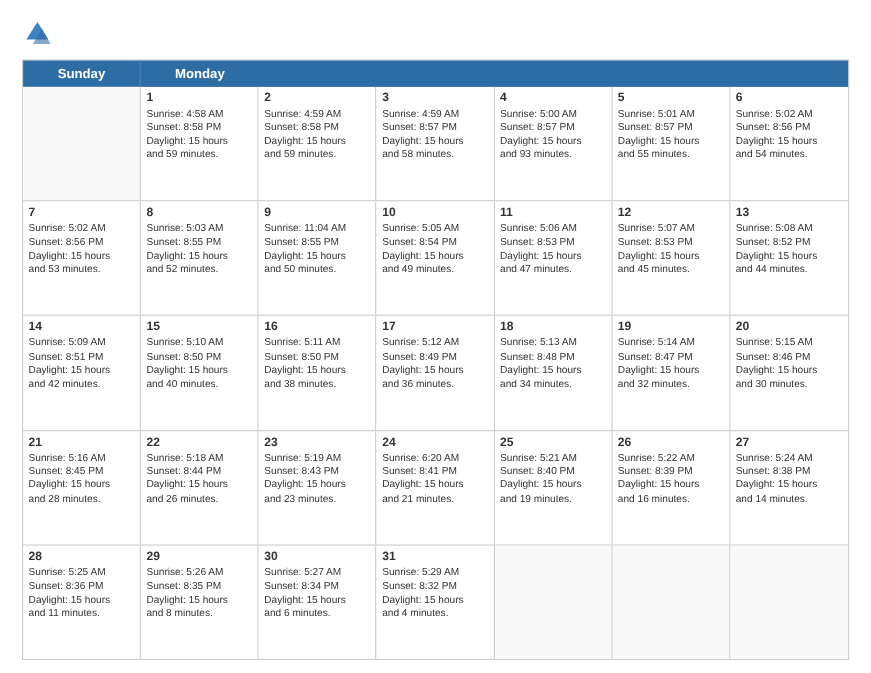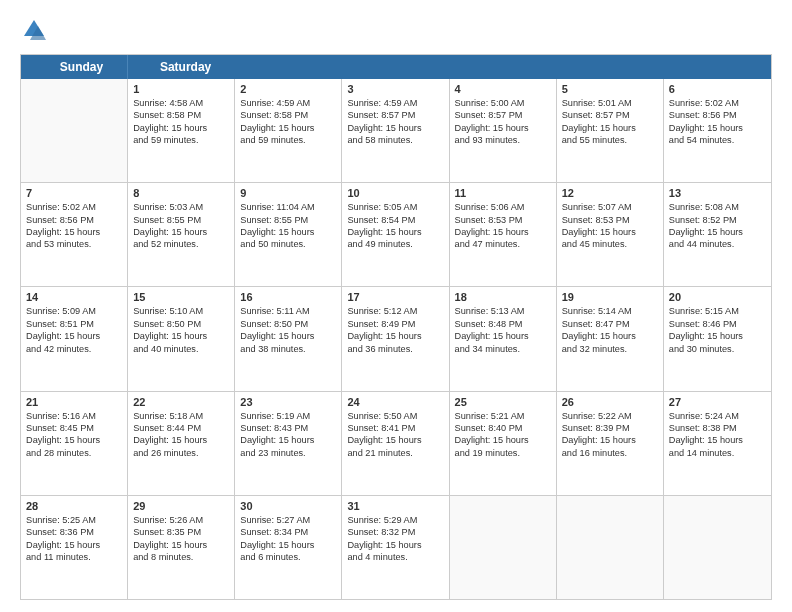--- a/index.html
+++ b/index.html
@@ -70,21 +70,21 @@
     .cal-header {
       display: grid;
       grid-template-columns: repeat(7, 1fr);
       background: #2e6da4;
     }
     .cal-header-cell {
       color: #fff;
       font-size: 12px;
       font-weight: bold;
       padding: 5px 24px;
-      text-align: right;
+      text-align: center;
       border-right: 1px solid #4a85b8;
     }
     .cal-header-cell:last-child { border-right: none; }
     .cal-body {
       flex: 1;
       display: flex;
       flex-direction: column;
     }
     .cal-row {
       display: grid;
@@ -132,21 +132,21 @@
     </div>
     <div class="title-block">
       <div class="month-title"></div>
       <div class="location"></div>
     </div>
   </div>
 
   <div class="calendar">
     <div class="cal-header">
     <div class="cal-header-cell">Sunday</div>
-        <div class="cal-header-cell">Saturday</div>
+        <div class="cal-header-cell">Monday</div>
       </div>
     <div class="cal-body">
     <div class="cal-row">
           <div class="cal-cell empty"></div>
           <div class="cal-cell">
             <div class="day-num">1</div>
             <div class="cell-line">Sunrise: 4:58 AM</div>
             <div class="cell-line">Sunset: 8:58 PM</div>
             <div class="cell-line">Daylight: 15 hours</div>
             <div class="cell-line">and 59 minutes.</div>
@@ -306,21 +306,21 @@
           </div>
           <div class="cal-cell">
             <div class="day-num">23</div>
             <div class="cell-line">Sunrise: 5:19 AM</div>
             <div class="cell-line">Sunset: 8:43 PM</div>
             <div class="cell-line">Daylight: 15 hours</div>
             <div class="cell-line">and 23 minutes.</div>
           </div>
           <div class="cal-cell">
             <div class="day-num">24</div>
-            <div class="cell-line">Sunrise: 5:50 AM</div>
+            <div class="cell-line">Sunrise: 6:20 AM</div>
             <div class="cell-line">Sunset: 8:41 PM</div>
             <div class="cell-line">Daylight: 15 hours</div>
             <div class="cell-line">and 21 minutes.</div>
           </div>
           <div class="cal-cell">
             <div class="day-num">25</div>
             <div class="cell-line">Sunrise: 5:21 AM</div>
             <div class="cell-line">Sunset: 8:40 PM</div>
             <div class="cell-line">Daylight: 15 hours</div>
             <div class="cell-line">and 19 minutes.</div>

